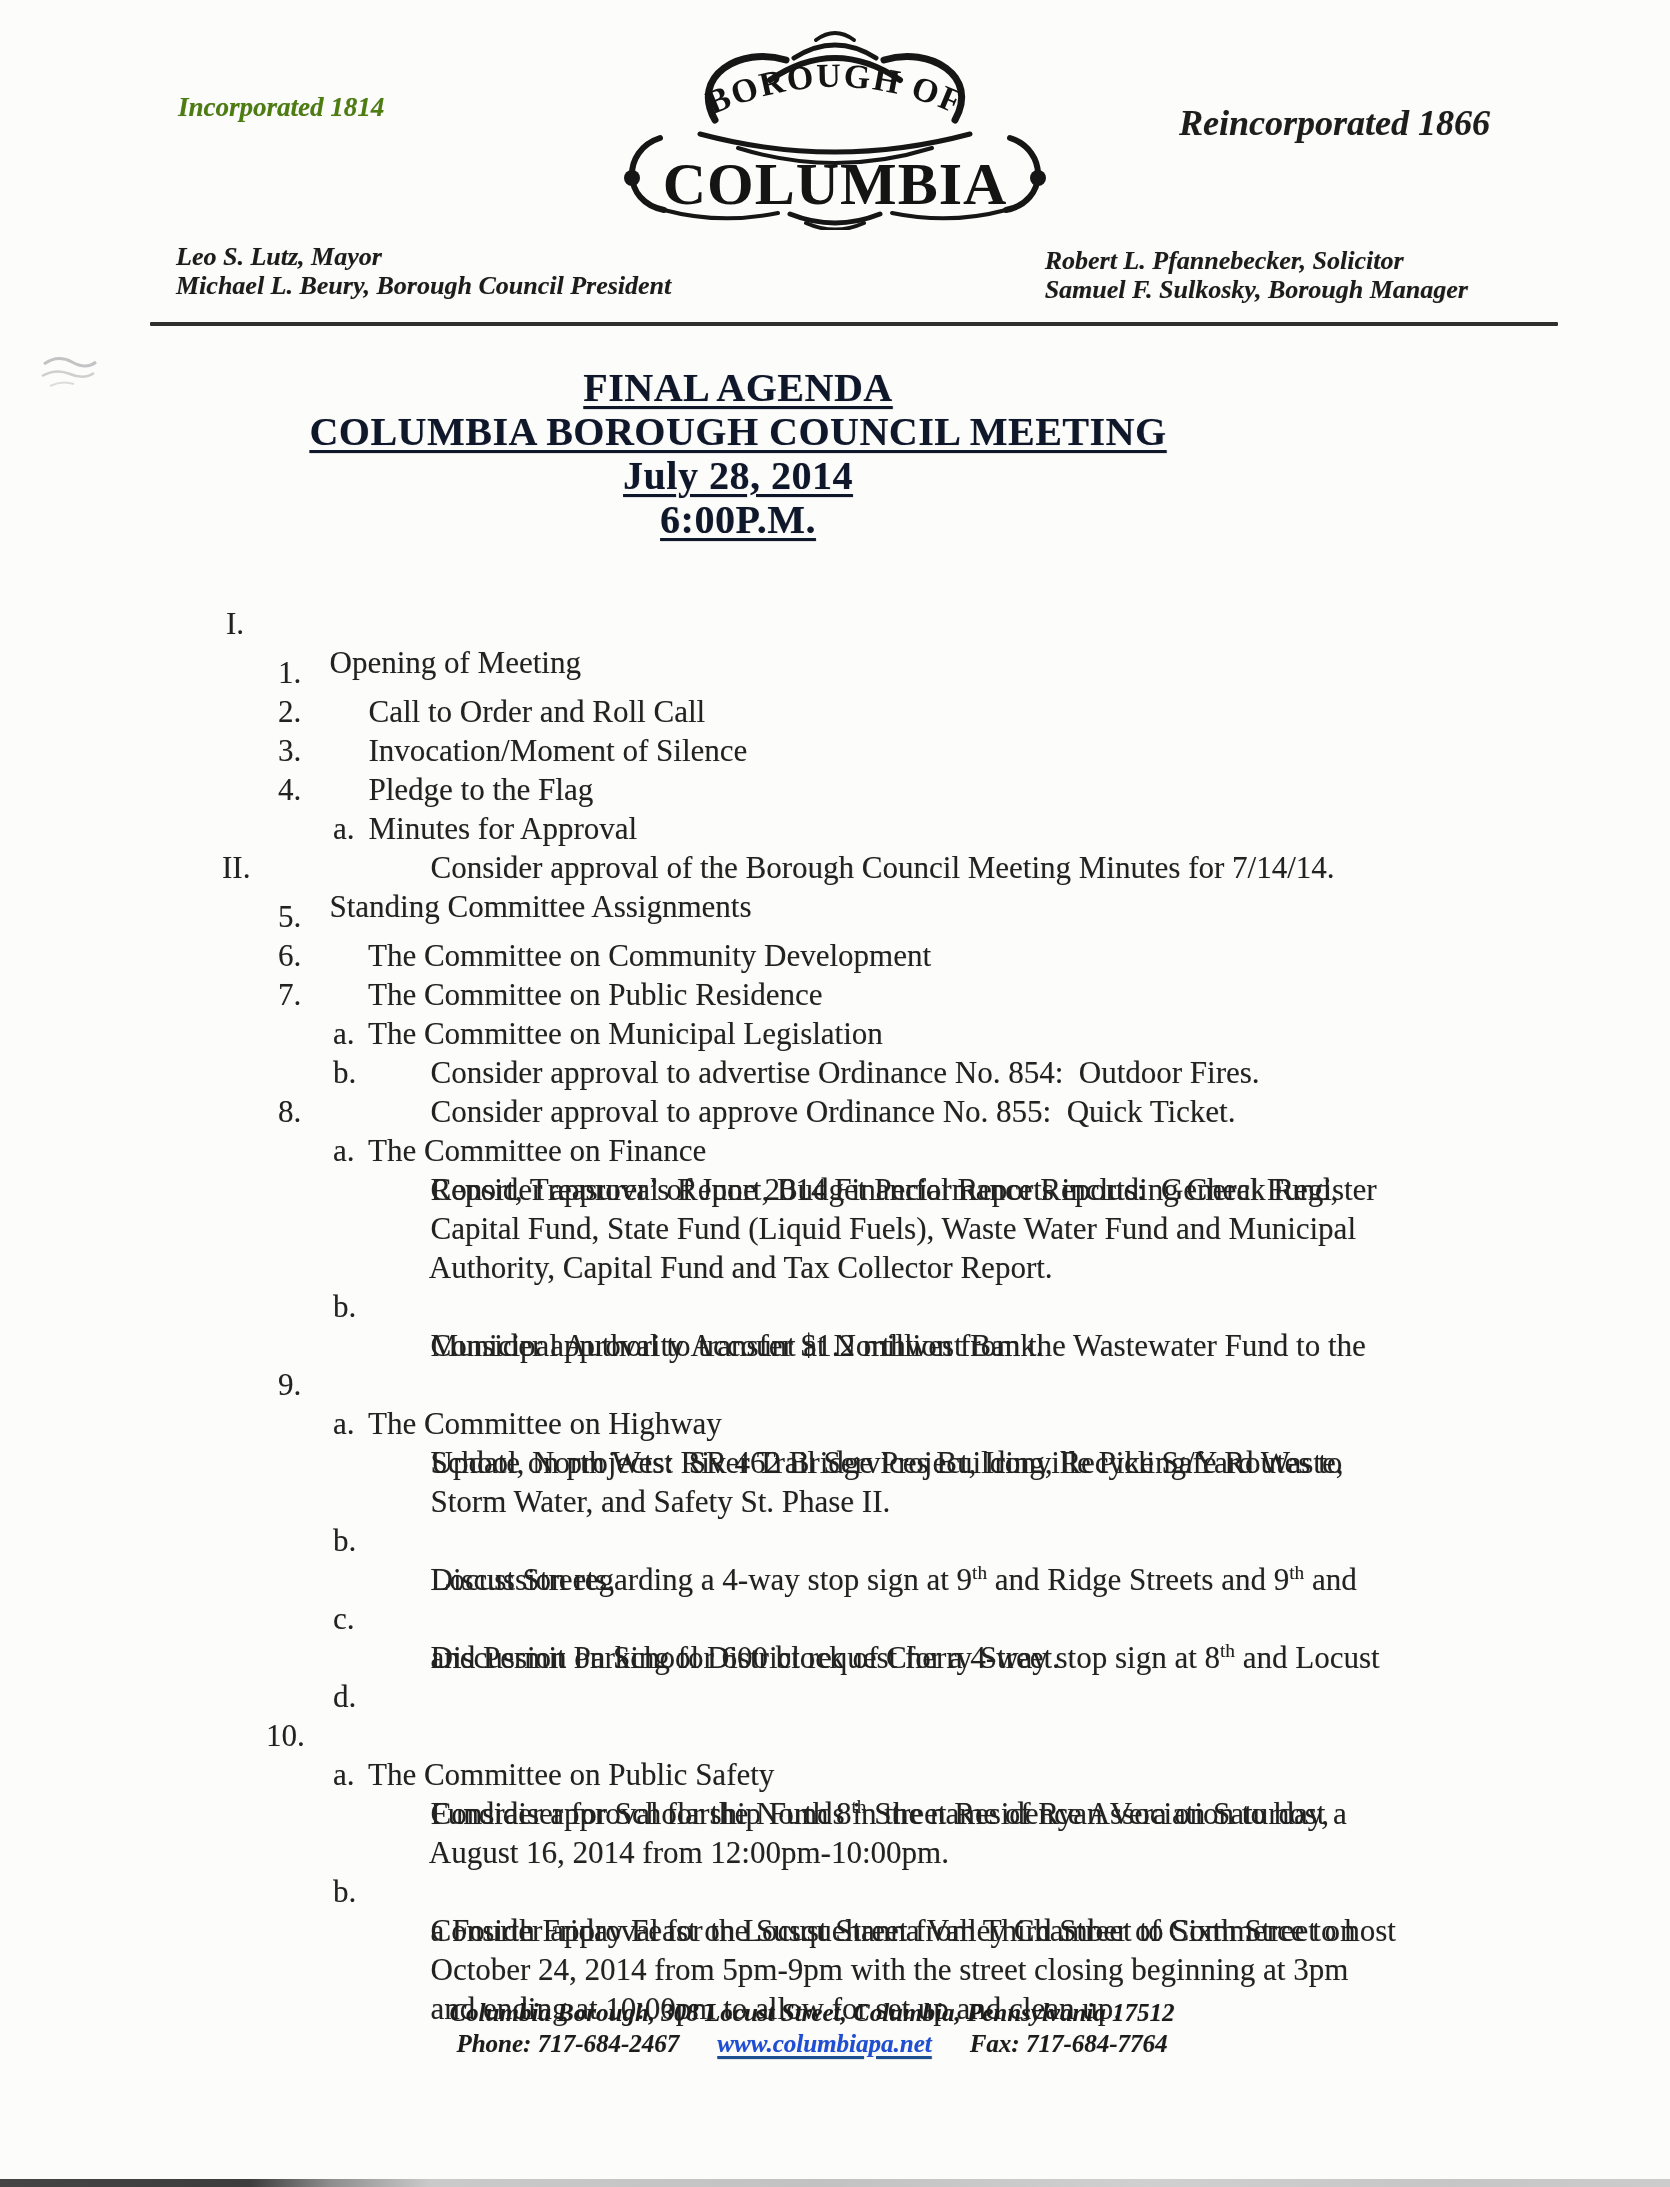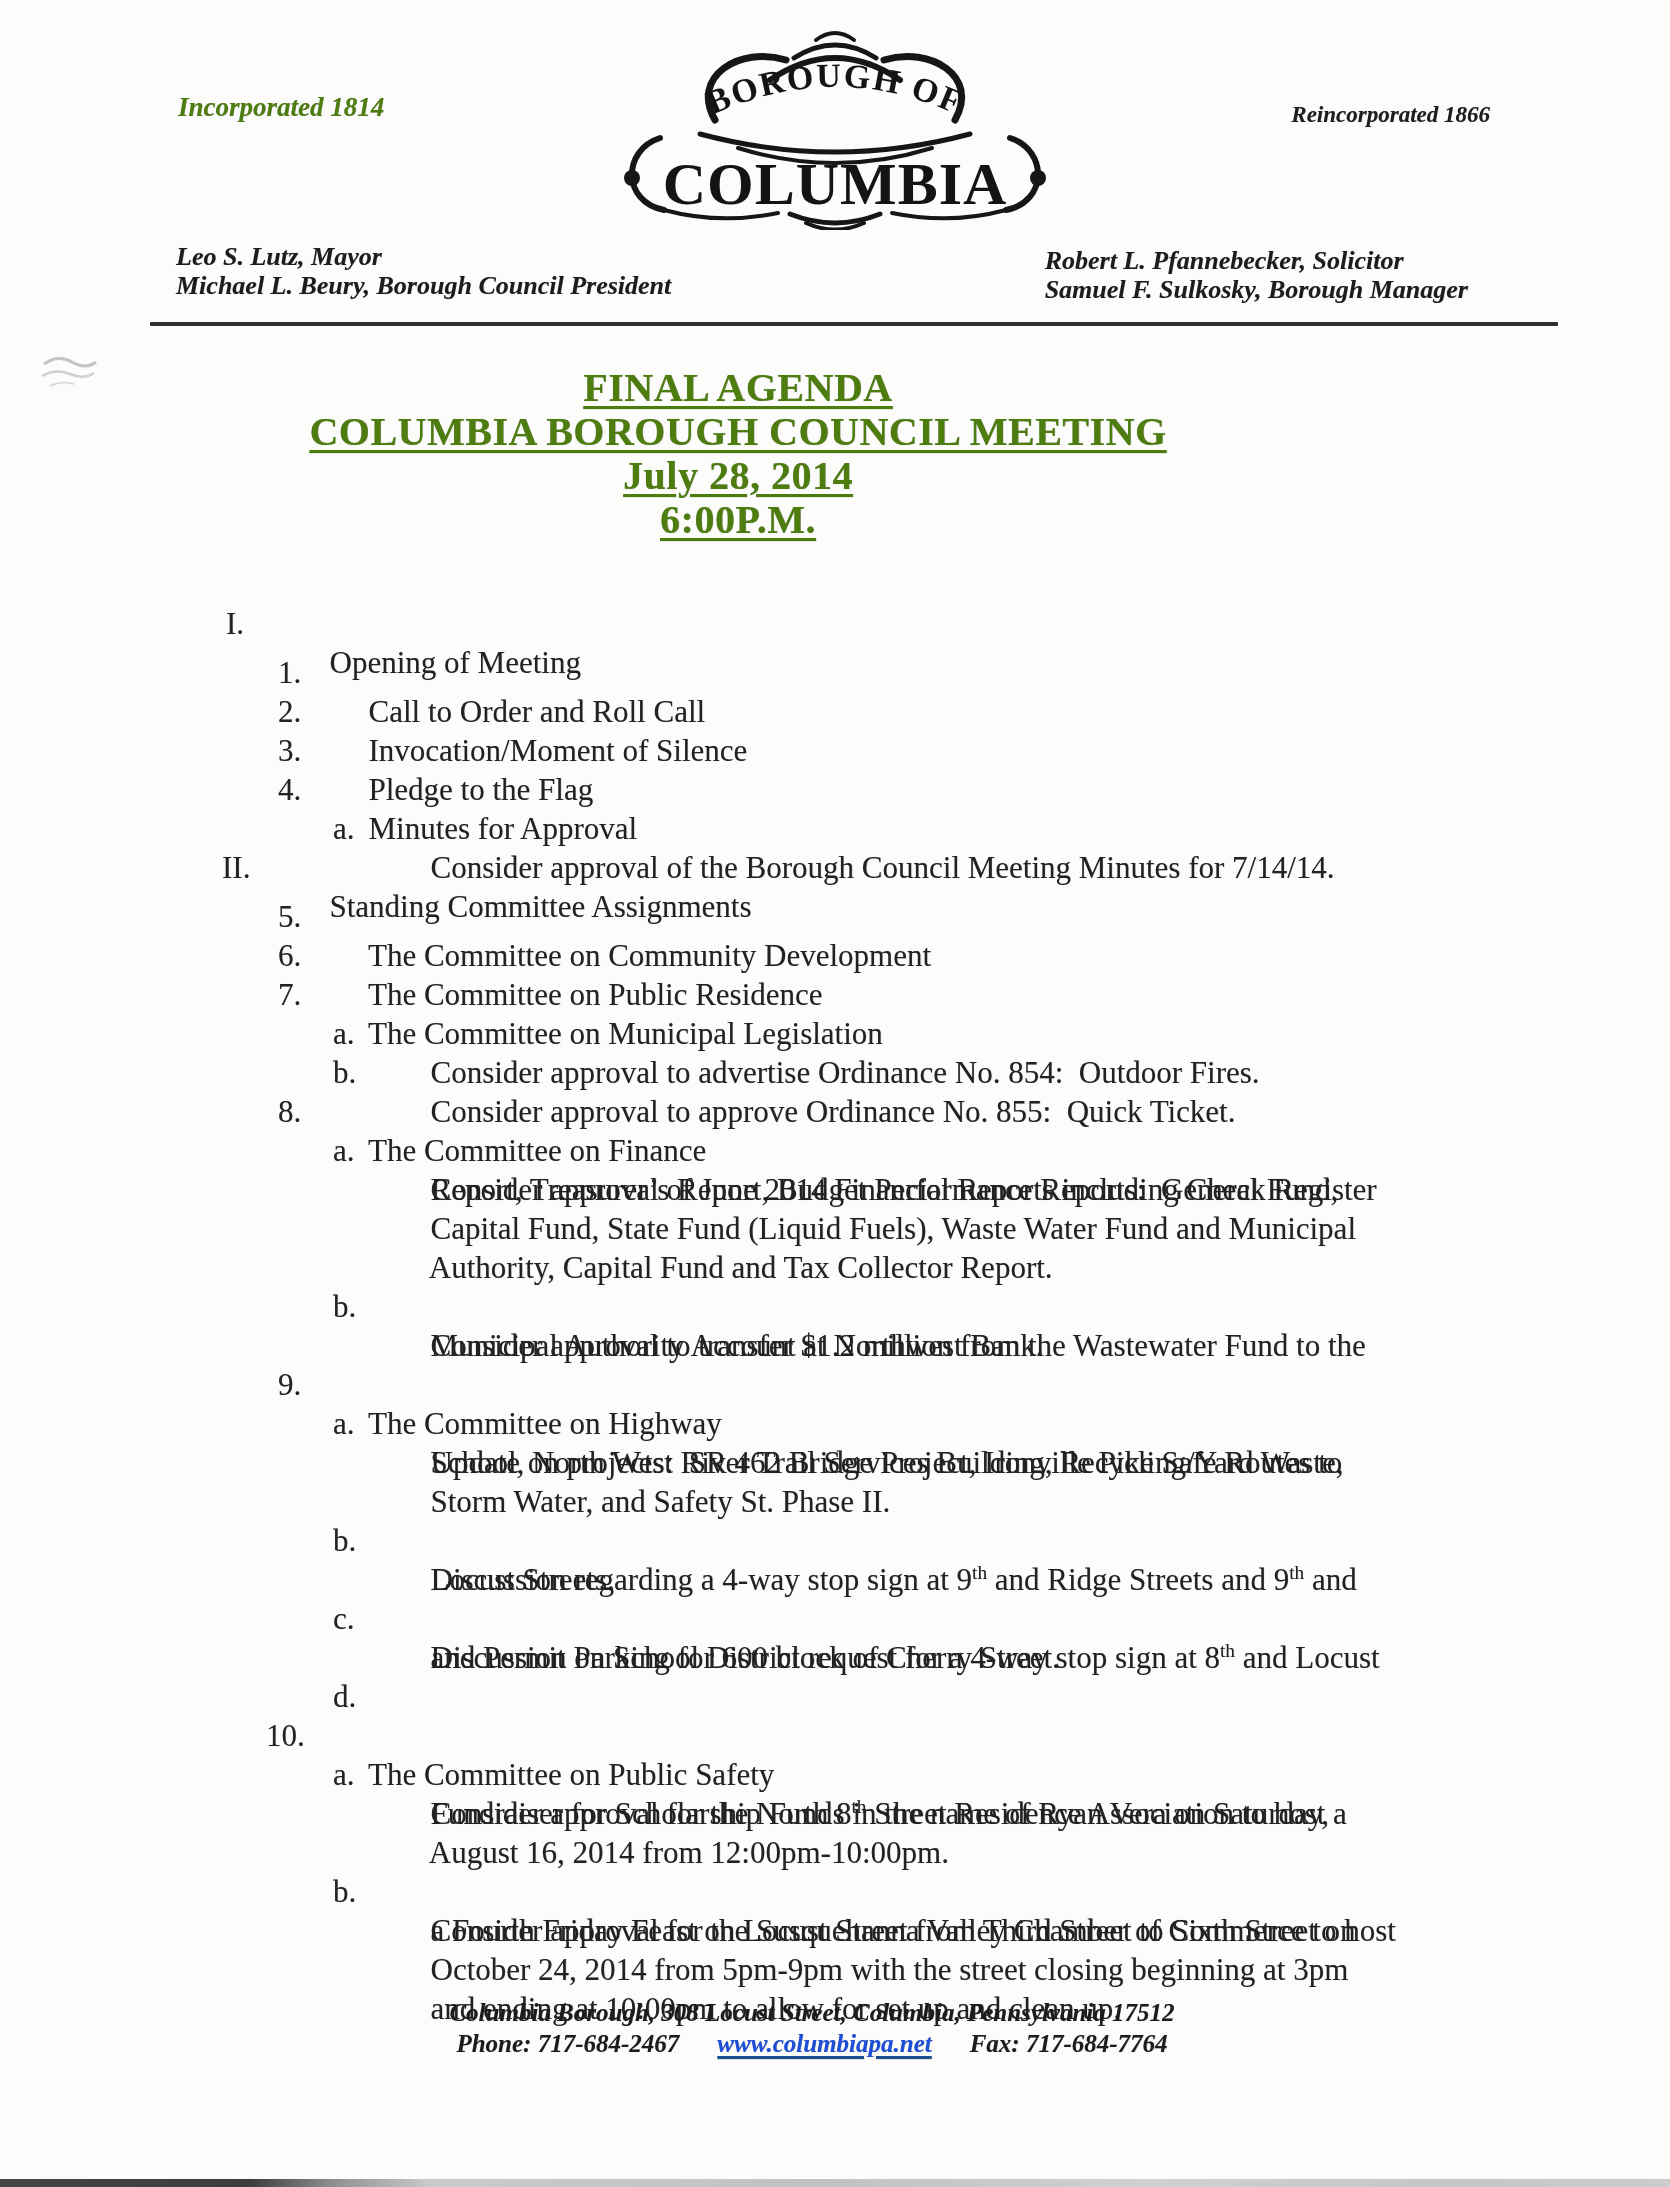--- a/index.html
+++ b/index.html
@@ -10,42 +10,42 @@
     color:#202020;
   }
   
   .inc-note {
     position:absolute; left:178px; top:92px;
     font-size:27px; font-style:italic; font-weight:700; color:#4d7c0f;
     text-shadow:0.3px 0.3px 0.7px rgba(30,30,30,.35);
   }
   .reinc-note {
     position:absolute; right:180px; top:102px;
-    font-size:23px; font-style:italic; font-weight:700; color:#1d1d1d;
+    font-size:36px; font-style:italic; font-weight:700; color:#1d1d1d;
     text-shadow:0.3px 0.3px 0.7px rgba(30,30,30,.35);
   }
   .seal { position:absolute; left:620px; top:18px; width:430px; height:212px; }
   .officials-left {
     position:absolute; left:176px; top:242px;
     font-size:26px; font-style:italic; font-weight:700; line-height:29px; color:#1c1c1c;
     text-shadow:0.3px 0.3px 0.7px rgba(30,30,30,.35);
   }
   .officials-right {
     position:absolute; right:202px; top:246px; 
     font-size:26px; font-style:italic; font-weight:700; line-height:29px; color:#1c1c1c;
     text-shadow:0.3px 0.3px 0.7px rgba(30,30,30,.35);
   }
   .header-rule {
     position:absolute; left:150px; top:322px; width:1408px; height:4px;
     background:#2f2f2f; border-radius:1px;
   }
   
   .title-block {
     position:absolute; left:0; top:366px; width:1476px; text-align:center;
-    font-size:40px; font-weight:700; color:#4d7c0f; letter-spacing:0.5px;
+    font-size:40px; font-weight:700; color:#0f172a; letter-spacing:0.5px;
     text-shadow:0.3px 0.3px 0.8px rgba(30,30,30,.4);
   }
   .title-block .tl { line-height:44px; height:44px; }
   .title-block .tl span {
     text-decoration:underline; text-decoration-thickness:3px; text-underline-offset:5px;
   }
   
   .agenda {
     position:absolute; left:0; top:565px; width:1670px;
     font-size:31px; color:#222;

